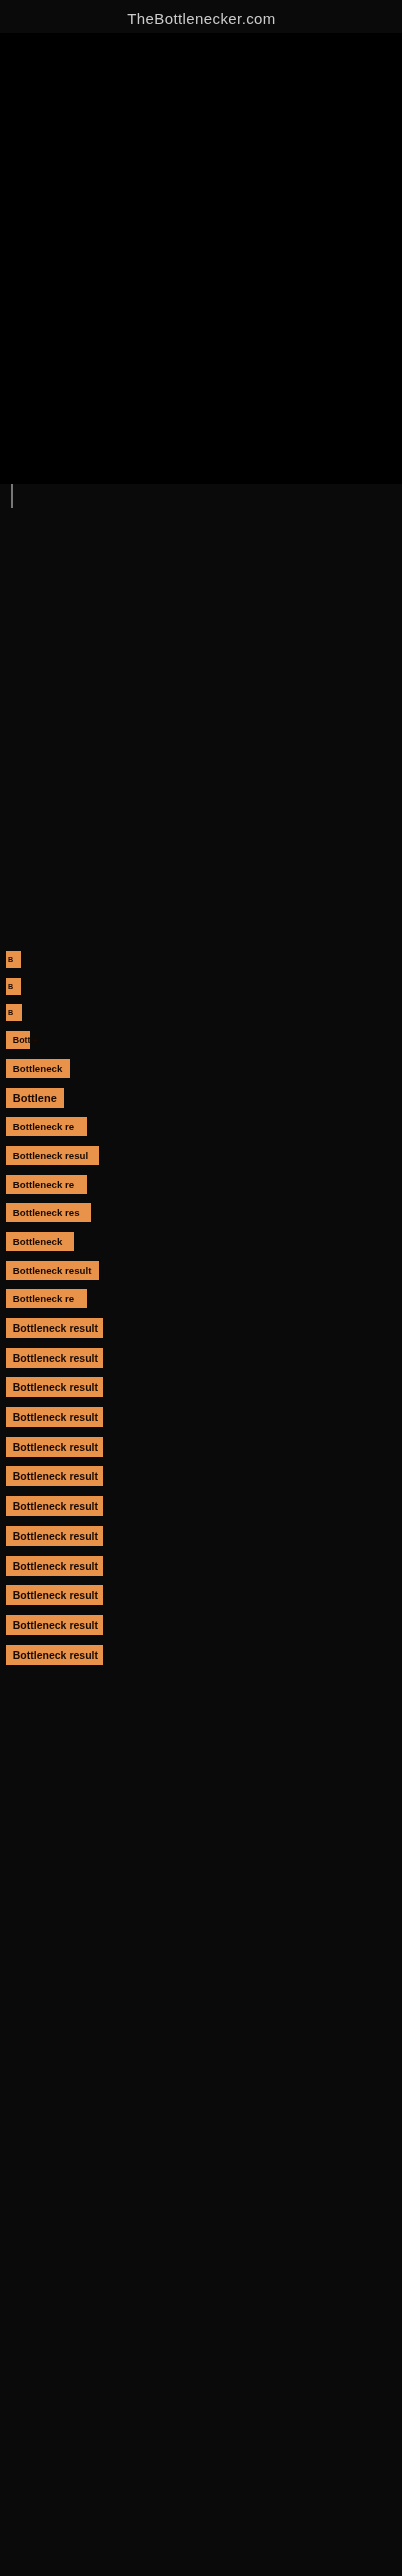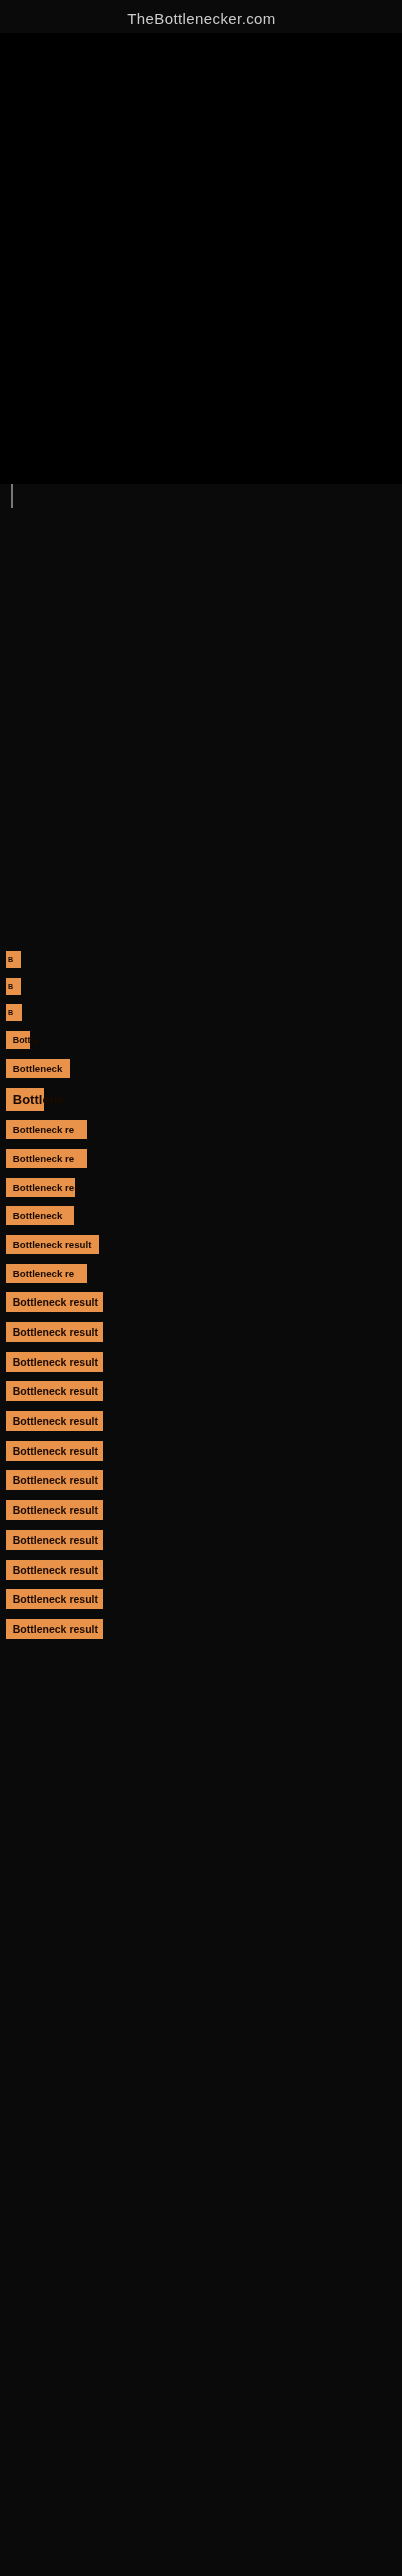--- a/index.html
+++ b/index.html
@@ -70,25 +70,25 @@
       white-space: nowrap;
       display: inline-block;
     }
 
     
     .w1  { width: 14.5px;  font-size: 7.2px;  padding: 4px 1.6px; overflow: hidden; }
     .w2  { width: 14.5px;  font-size: 7.2px;  padding: 4px 1.6px; overflow: hidden; }
     .w3  { width: 16px;  font-size: 7.2px;  padding: 4px 1.6px; overflow: hidden; }
     .w4  { width: 24px;  font-size: 8.9px; }
     .w5  { width: 64px;  font-size: 9.7px; }
-    .w6  { width: 38px;  font-size: 13px; }
+    .w6  { width: 58px;  font-size: 11px; }
     .w7  { width: 81px; font-size: 9.7px; }
     .w8  { width: 93px; font-size: 9.7px; }
     .w9  { width: 81px; font-size: 9.7px; }
-    .w10 { width: 69px; font-size: 9.7px; }
+    .w10 { width: 85px; font-size: 9.7px; }
     .w11 { width: 68px;  font-size: 9.7px; }
     .w12 { width: 93px; font-size: 9.7px; }
     .w13 { width: 81px; font-size: 9.7px; }
     .w14 { width: 97px; font-size: 10.5px; }
     .w15 { width: 97px; font-size: 10.5px; }
     .w16 { width: 97px; font-size: 10.5px; }
     .w17 { width: 97px; font-size: 10.5px; }
     .w18 { width: 97px; font-size: 10.5px; }
     .w19 { width: 97px; font-size: 10.5px; }
     .w20 { width: 97px; font-size: 10.5px; }
@@ -125,20 +125,23 @@
         <span class="result-label w4">Bottle</span>
       </div>
       <div class="result-item">
         <span class="result-label w5">Bottleneck</span>
       </div>
       <div class="result-item">
         <span class="result-label w6">Bottlene</span>
       </div>
       <div class="result-item">
         <span class="result-label w7">Bottleneck re</span>
+      </div>
+      <div class="result-item">
+        <span class="result-label w8">Bottleneck resul</span>
       </div>
       <div class="result-item">
         <span class="result-label w9">Bottleneck re</span>
       </div>
       <div class="result-item">
         <span class="result-label w10">Bottleneck res</span>
       </div>
       <div class="result-item">
         <span class="result-label w11">Bottleneck</span>
       </div>

